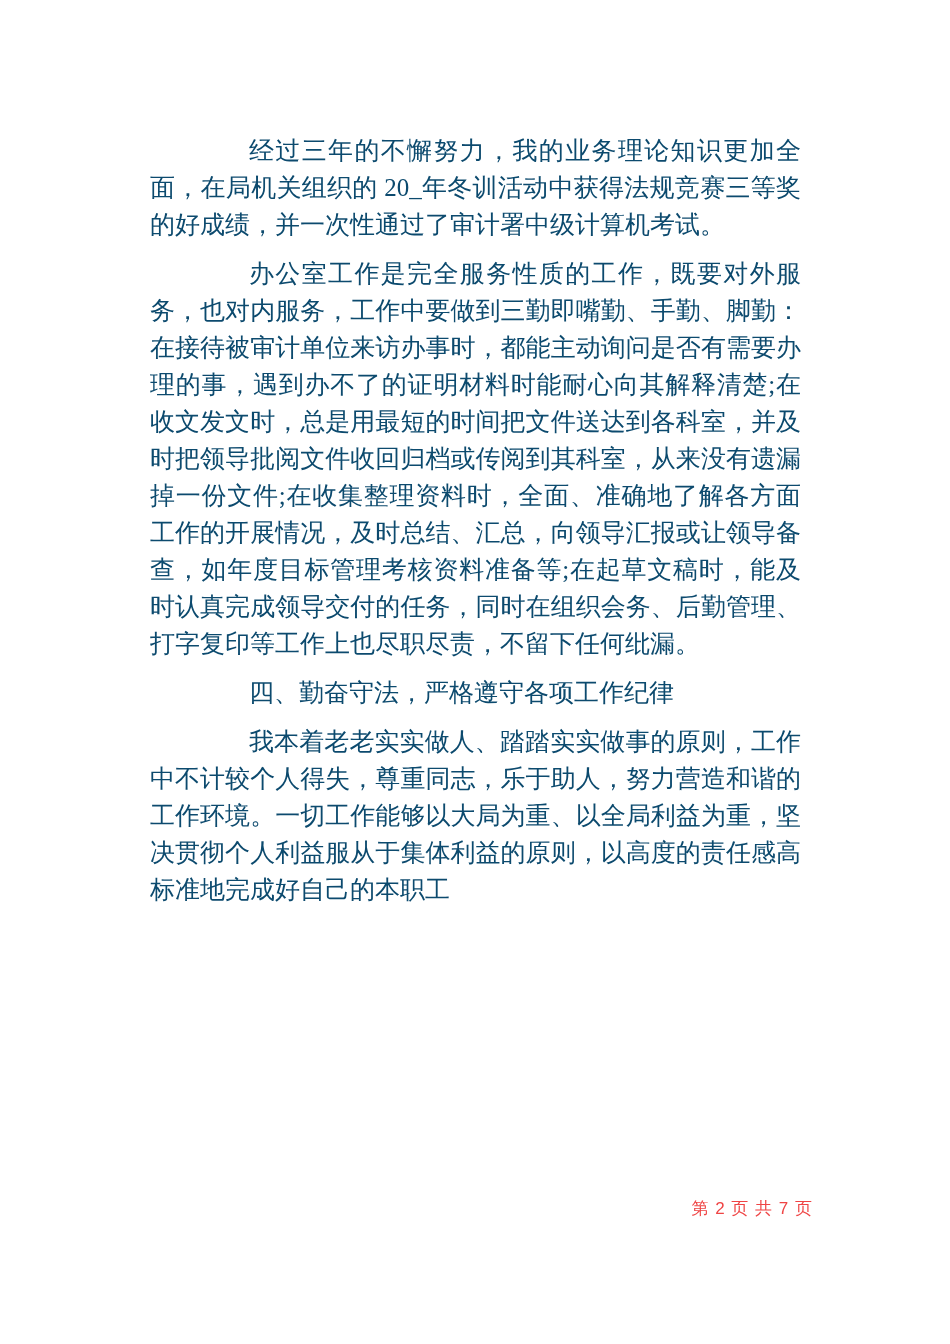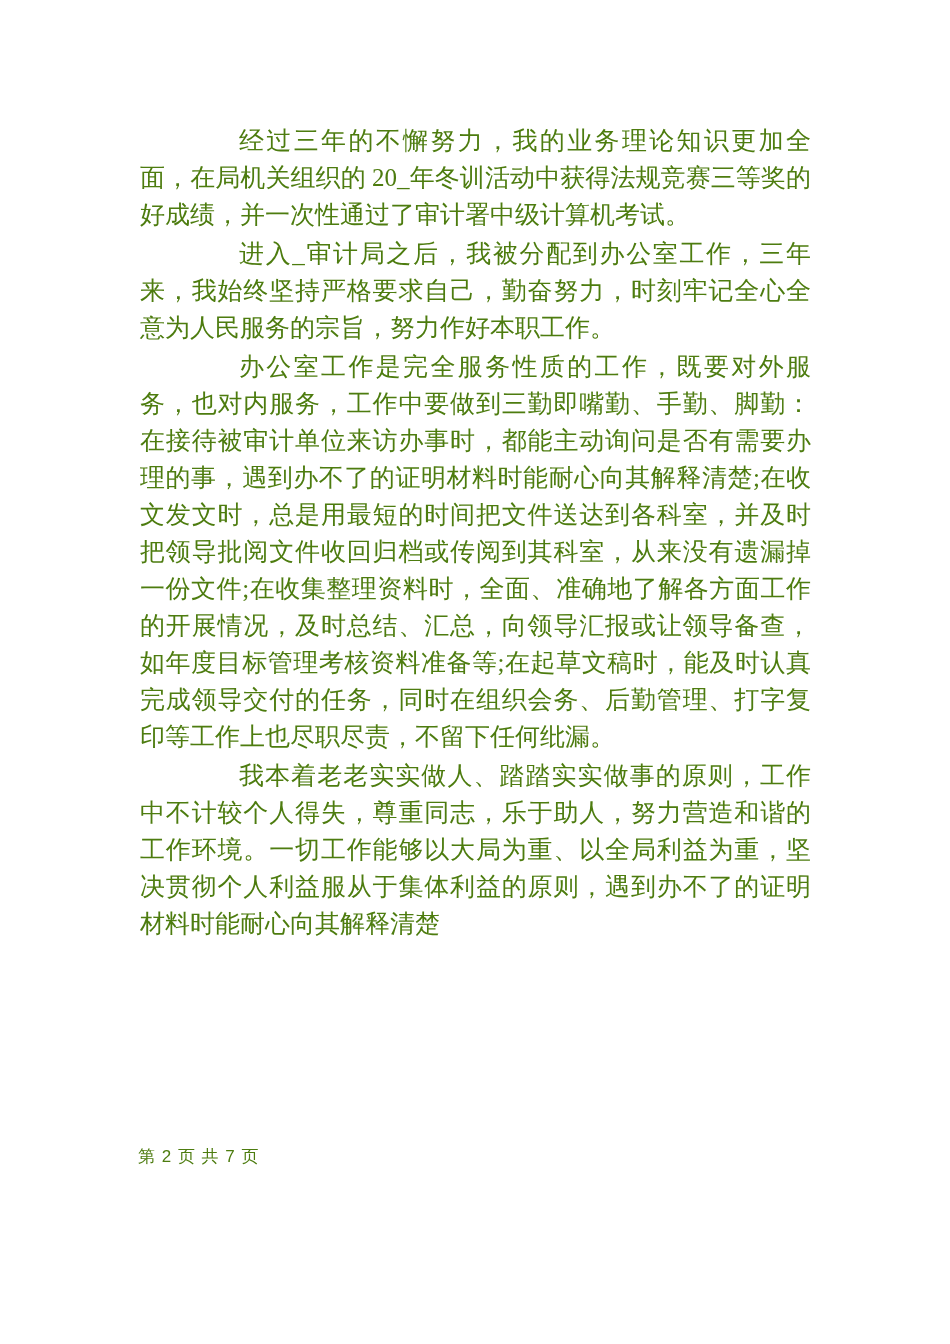--- a/index.html
+++ b/index.html
@@ -13,49 +13,49 @@
     position: relative;
     overflow: hidden;
   }
   .doc-body {
     position: absolute;
     left: 138px;
     top: 120px;
     width: 675px;
   }
   p.para, p.heading {
-    margin: 2px;
+    margin: 12px;
     padding: 0;
     font-family: "Liberation Serif", "DejaVu Serif", serif;
     font-size: 25px;
     line-height: 37px;
-    color: #4d7c0f;
+    color: #0c4a6e;
     text-align: justify;
     text-justify: inter-ideograph;
     text-indent: 99px;
     word-break: break-all;
   }
   .page-footer {
     position: absolute;
     left: 138px;
-    top: 1146px;
+    top: 1198px;
     width: 675px;
-    text-align: left;
+    text-align: right;
     font-family: "Liberation Sans", "DejaVu Sans", sans-serif;
     font-size: 17px;
     line-height: 22px;
-    color: #4d7c0f;
+    color: #ef4444;
     letter-spacing: 1px;
   }
 </style>
 </head>
 <body>
 
 <div class="doc-body">
   <p class="para">经过三年的不懈努力，我的业务理论知识更加全面，在局机关组织的 20_年冬训活动中获得法规竞赛三等奖的好成绩，并一次性通过了审计署中级计算机考试。</p>
-  <p class="para">进入_审计局之后，我被分配到办公室工作，三年来，我始终坚持严格要求自己，勤奋努力，时刻牢记全心全意为人民服务的宗旨，努力作好本职工作。</p>
   <p class="para">办公室工作是完全服务性质的工作，既要对外服务，也对内服务，工作中要做到三勤即嘴勤、手勤、脚勤：在接待被审计单位来访办事时，都能主动询问是否有需要办理的事，遇到办不了的证明材料时能耐心向其解释清楚;在收文发文时，总是用最短的时间把文件送达到各科室，并及时把领导批阅文件收回归档或传阅到其科室，从来没有遗漏掉一份文件;在收集整理资料时，全面、准确地了解各方面工作的开展情况，及时总结、汇总，向领导汇报或让领导备查，如年度目标管理考核资料准备等;在起草文稿时，能及时认真完成领导交付的任务，同时在组织会务、后勤管理、打字复印等工作上也尽职尽责，不留下任何纰漏。</p>
-  <p class="para">我本着老老实实做人、踏踏实实做事的原则，工作中不计较个人得失，尊重同志，乐于助人，努力营造和谐的工作环境。一切工作能够以大局为重、以全局利益为重，坚决贯彻个人利益服从于集体利益的原则，遇到办不了的证明材料时能耐心向其解释清楚</p>
+  <p class="heading">四、勤奋守法，严格遵守各项工作纪律</p>
+  <p class="para">我本着老老实实做人、踏踏实实做事的原则，工作中不计较个人得失，尊重同志，乐于助人，努力营造和谐的工作环境。一切工作能够以大局为重、以全局利益为重，坚决贯彻个人利益服从于集体利益的原则，以高度的责任感高标准地完成好自己的本职工</p>
 </div>
 
 <div class="page-footer">
   <span>第 2 页 共 7 页</span>
 </div>
 
 </body></html>

